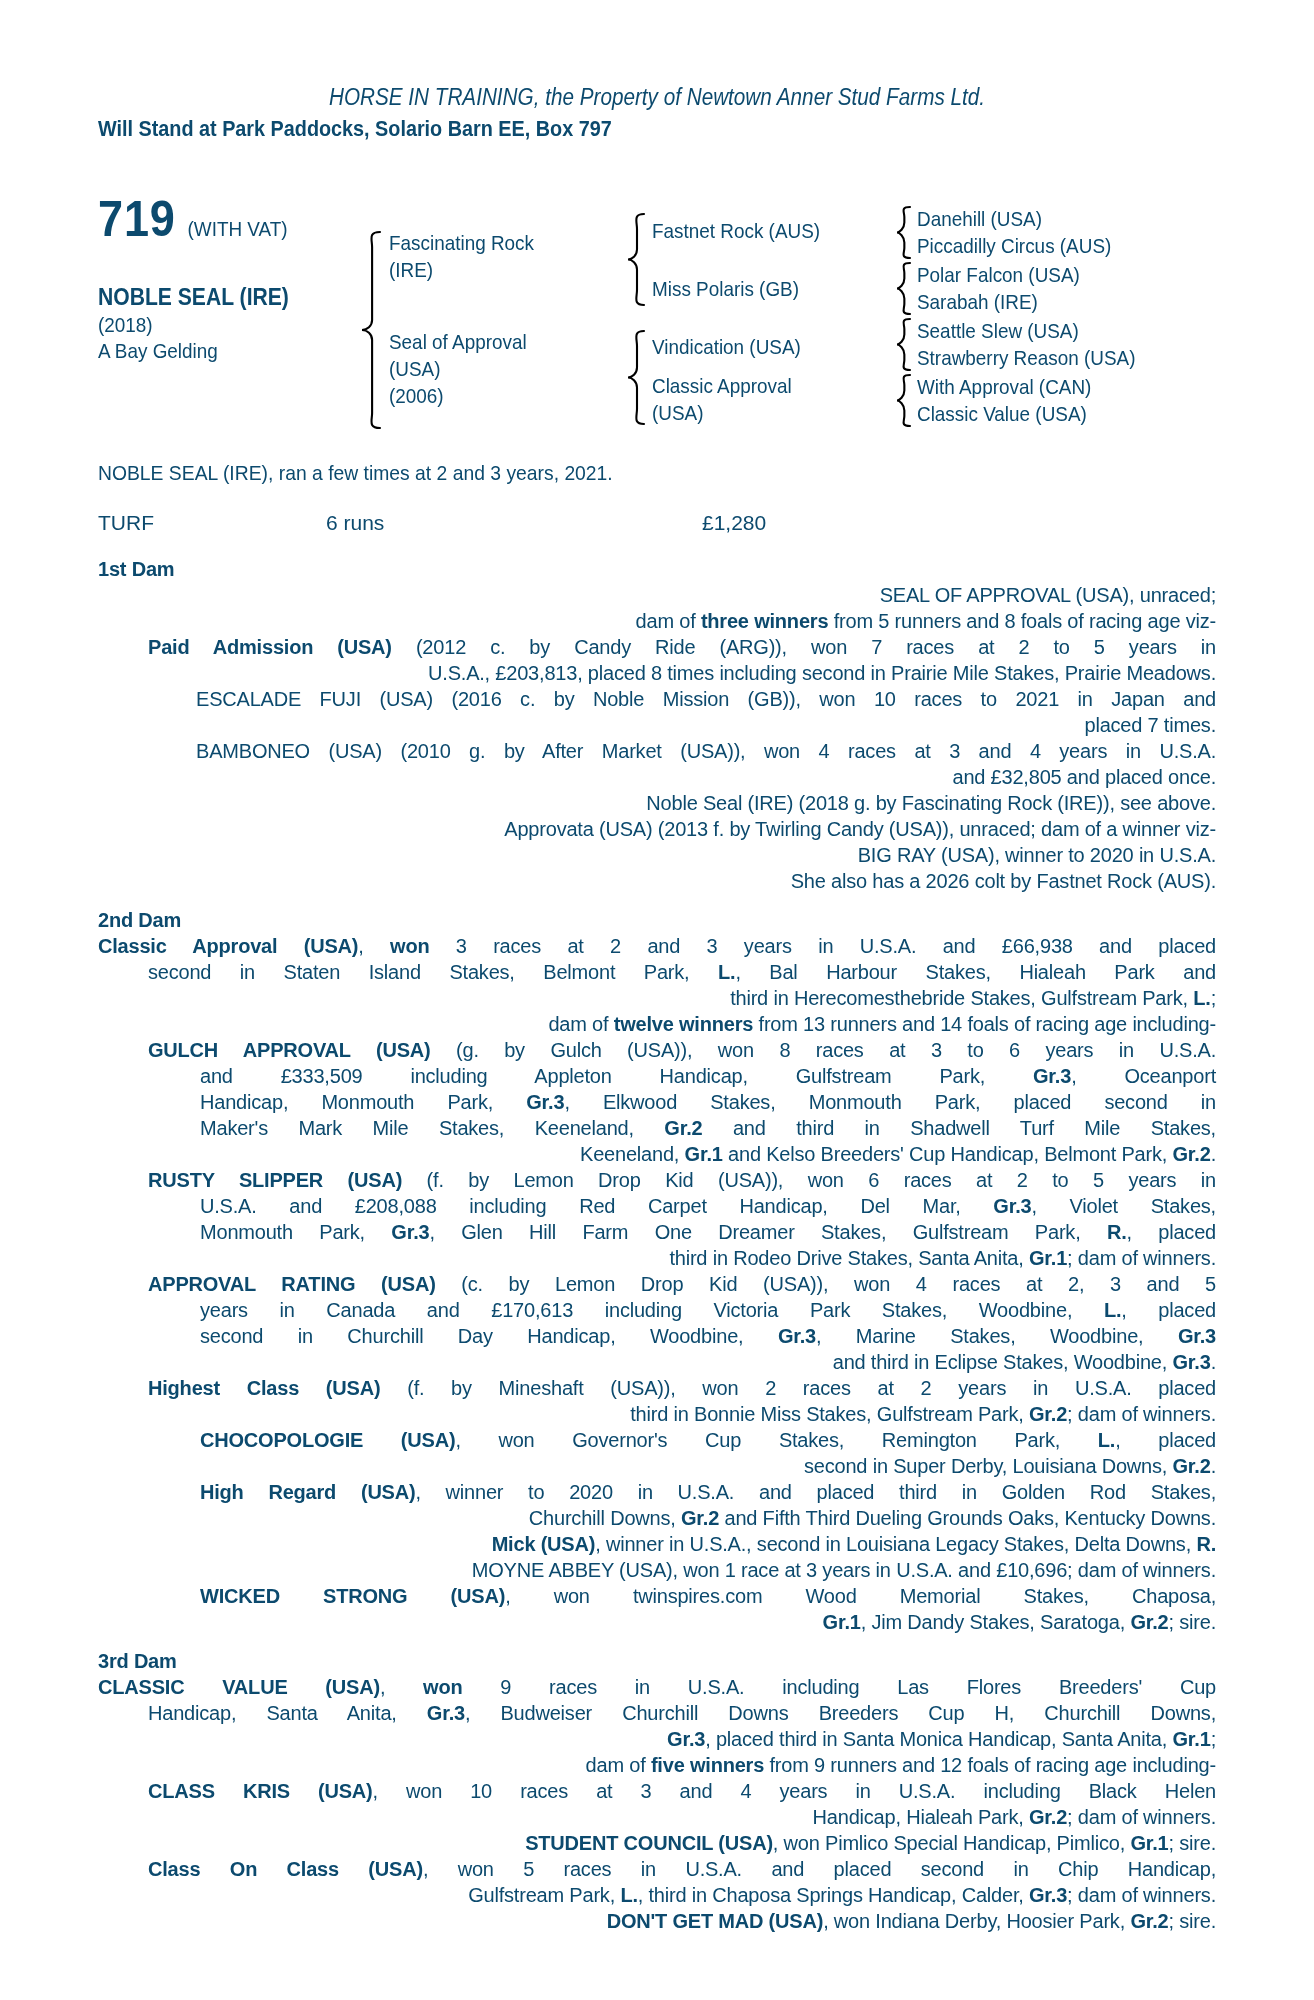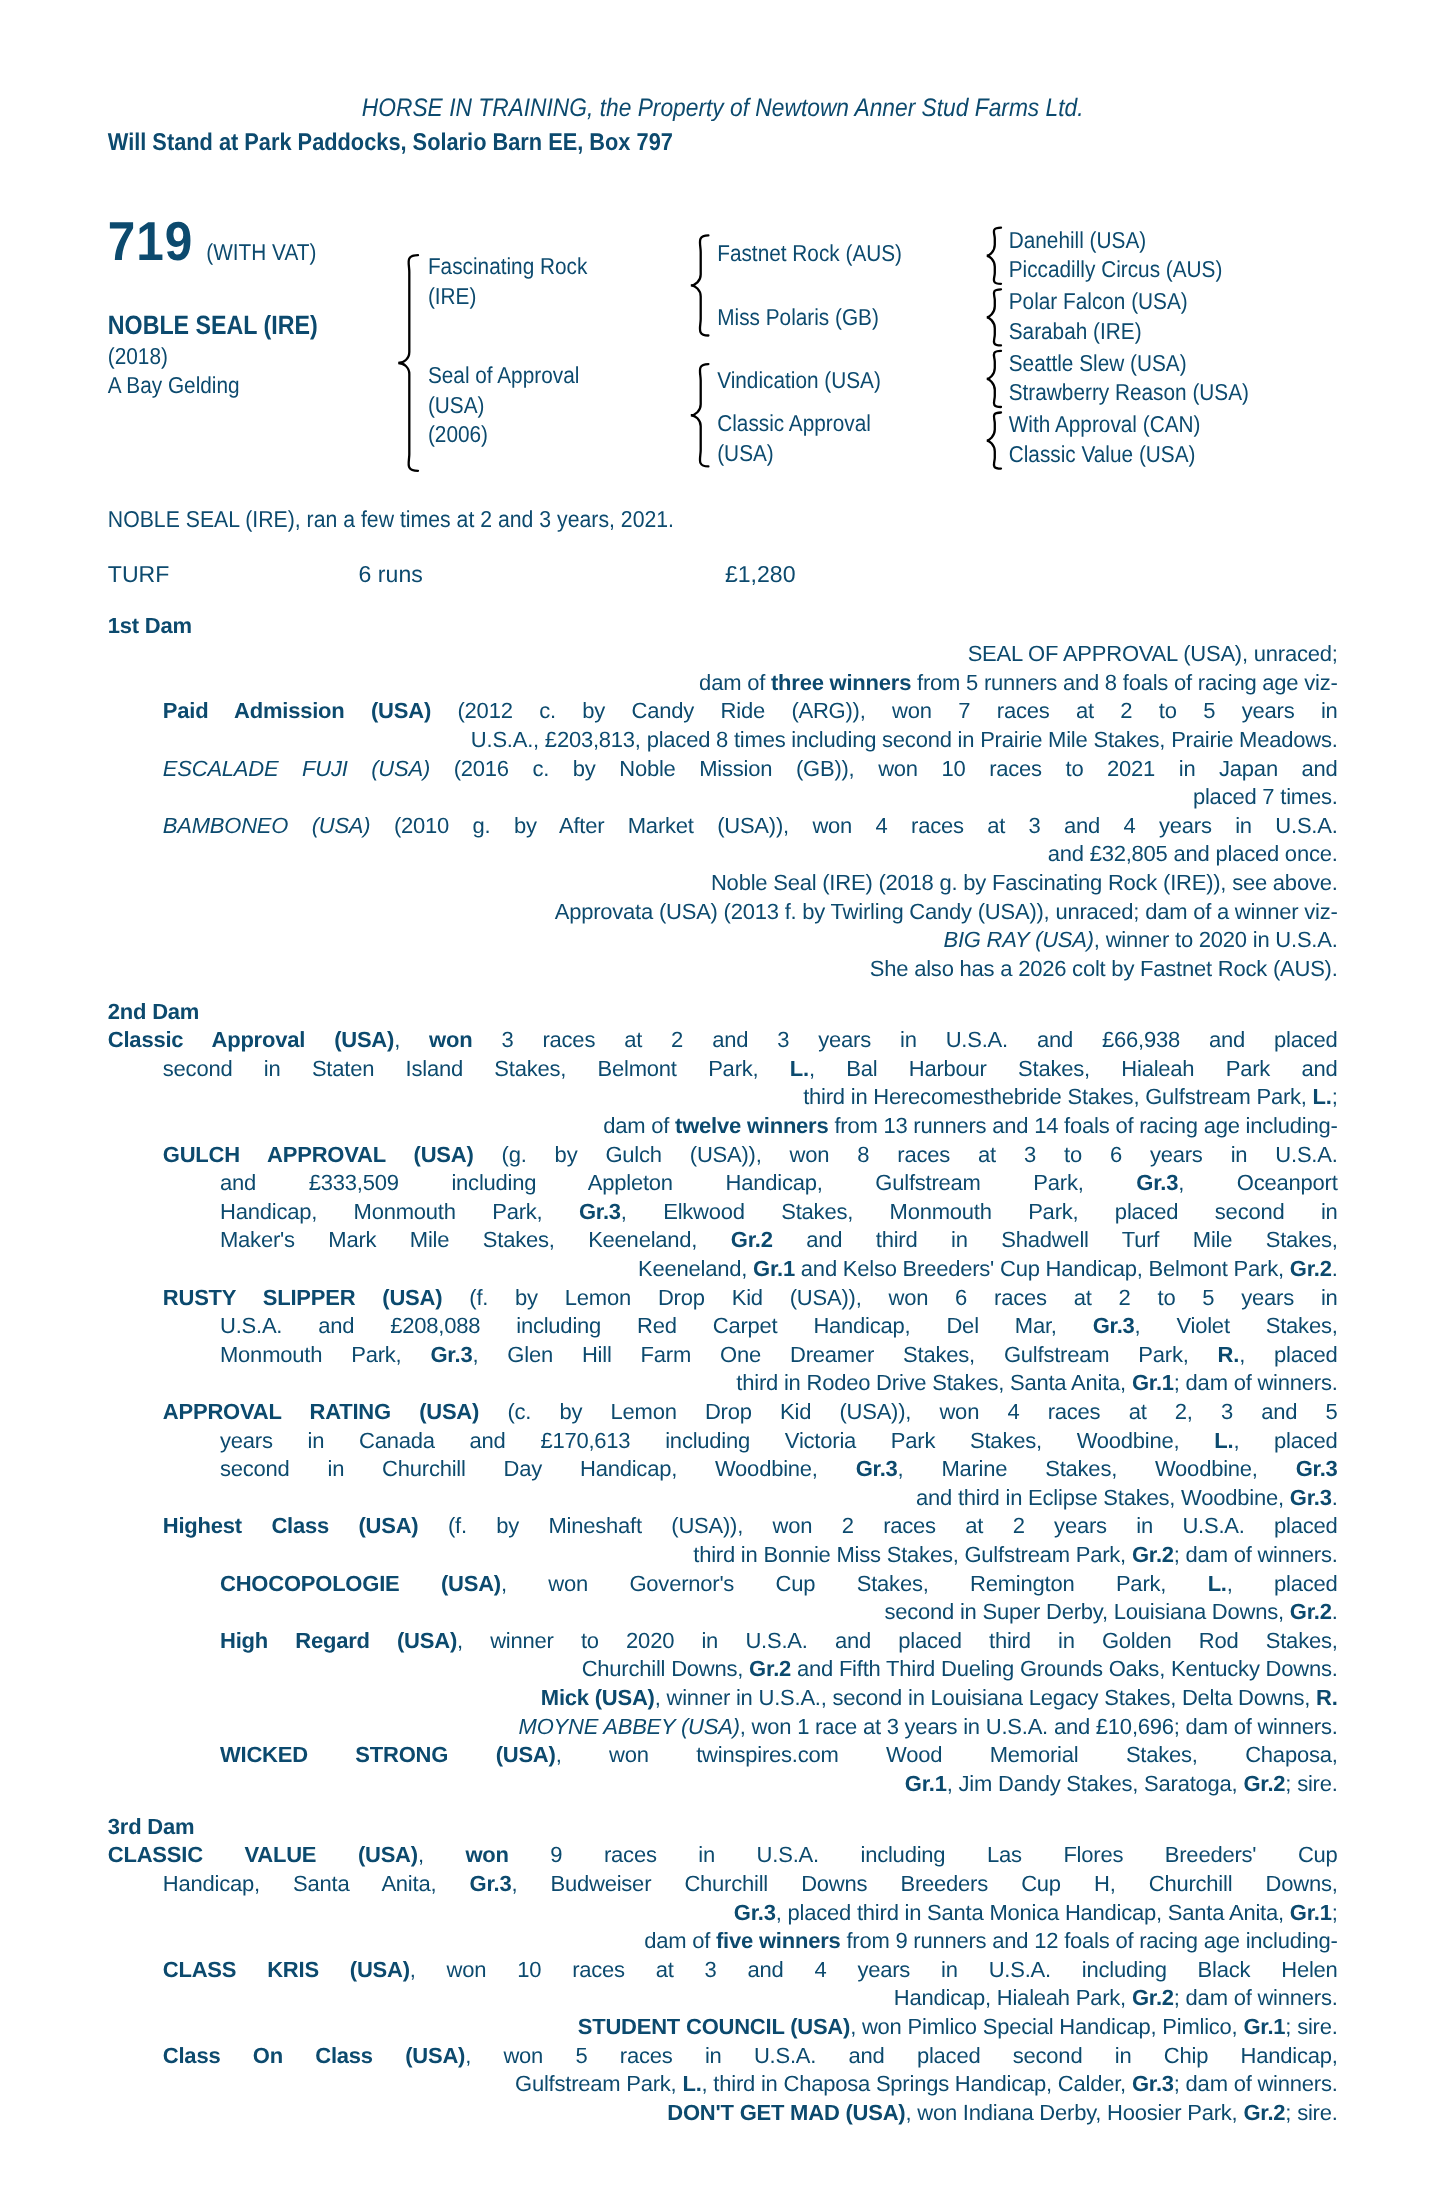--- a/index.html
+++ b/index.html
@@ -59,38 +59,38 @@
   .brace{position:absolute;}
   
   .race-line{
     position:absolute; left:98px; top:461px; font-size:21px;
     transform:scaleX(0.92); transform-origin:0 0; white-space:nowrap;
   }
   .turf-row{position:absolute; left:98px; top:511px; width:760px; height:26px; font-size:21px;}
   .turf-row span{position:absolute; top:0; white-space:nowrap;text-align:center;}
   .turf-surface{left:0;}
   .turf-runs{left:228px;}
-  .turf-earnings{left:561px;}
+  .turf-earnings{left:604px;}
   
   .body-text{
     position:absolute; left:98px; top:556px; width:1118px;
     font-size:20px; line-height:26px; letter-spacing:-0.2px;
   }
   .section:not(:first-child){margin-top:13px;}
   .sec-head{font-weight:bold;}
   .line{min-height:26px;}
   .just{text-align:justify; text-align-last:justify;}
   .last{text-align:right;}
   .i0.cont{padding-left:50px;}
   .i1.head{padding-left:50px;}
   .i1.cont{padding-left:102px;}
   .i2.head{padding-left:102px;}
   .i2.cont{padding-left:152px;}
   .line span.b{font-weight:bold;}
-  .line span.i{font-style:italic;}
+  .line span.i{margin-left:48px;}
 </style>
 </head>
 <body>
 
 <div class="page">
 
   <div class="header-italic">HORSE IN TRAINING, the Property of Newtown Anner Stud Farms Ltd.</div>
   <div class="stand-line">Will Stand at Park Paddocks, Solario Barn EE, Box 797</div>
 
   <div class="lot-row">

